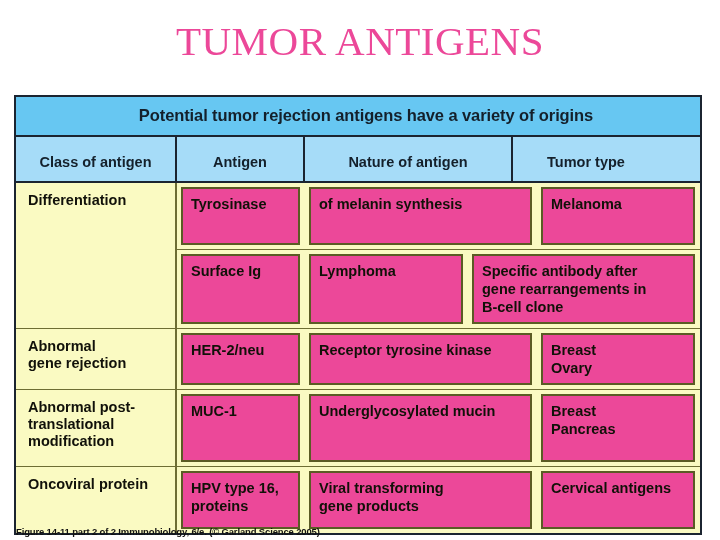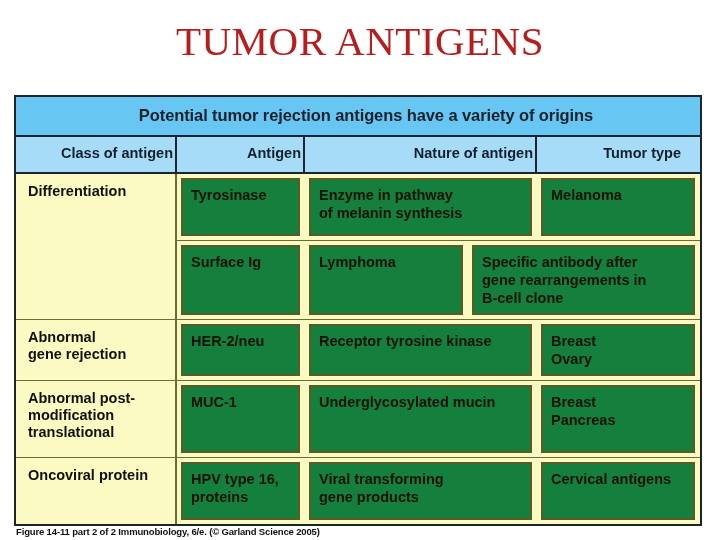--- a/index.html
+++ b/index.html
@@ -23,21 +23,21 @@
   
   .slide-title {
     position: absolute;
     left: 0;
     top: 18px;
     width: 720px;
     text-align: center;
     font-family: "Liberation Serif", "DejaVu Serif", serif;
     font-size: 41px;
     line-height: 46px;
-    color: #b91c1c;
+    color: #ec4899;
     letter-spacing: 0.5px;
     font-weight: normal;
     white-space: nowrap;
   }
 
   
   .figure {
     position: absolute;
     left: 14px;
     top: 95px;
@@ -62,31 +62,31 @@
   }
 
   .colhead-row {
     display: flex;
     background: #a6dcf8;
   }
   .colhead {
     font-size: 14.5px;
     font-weight: bold;
     color: #14202b;
-    text-align: right;
-    padding: 8px 2px 11px 2px;
+    text-align: center;
+    padding: 17px 2px 11px 2px;
     box-sizing: border-box;
     border-right: 2px solid #1b2430;
   }
   .colhead:last-child { border-right: none; }
 
   
   .c1 { width: 161px; }
   .c2 { width: 128px; }
-  .c3 { width: 232px; }
+  .c3 { width: 208px; }
   .c4 { width: 146px; }
 
   
   .body-grid {
     background: #fafac2;
     border-top: 2px solid #1b2430;
   }
 
   .grow {
     display: flex;
@@ -123,21 +123,21 @@
   }
   .subrow:last-child { border-bottom: none; }
 
   .datacell {
     box-sizing: border-box;
     padding: 4px 5px 4px 4px;
     display: flex;
   }
   .datacell .box {
     flex: 1;
-    background: #15803d;
+    background: #ec4899;
     border: 2px solid #5b5b24;
     box-sizing: border-box;
     font-size: 14.5px;
     font-weight: bold;
     color: #111108;
     line-height: 18px;
     padding: 6px 0 6px 8px;
   }
 
   .d2 { width: 128px; }
@@ -188,21 +188,20 @@
         <div class="grow">
           <div class="classcell">Differentiation</div>
           <div class="subrows">
 
             <div class="subrow h-tyros">
               <div class="datacell d2">
                 <div class="box">Tyrosinase</div>
               </div>
               <div class="datacell d3">
                 <div class="box lines">
-                  <span>Enzyme in pathway</span>
                   <span>of melanin synthesis</span>
                 </div>
               </div>
               <div class="datacell d4">
                 <div class="box lines">
                   <span>Melanoma</span>
                 </div>
               </div>
             </div>
 
@@ -248,22 +247,22 @@
                   <span>Ovary</span>
                 </div>
               </div>
             </div>
           </div>
         </div>
 
         <div class="grow">
           <div class="classcell lines">
             <span>Abnormal post-</span>
+            <span>translational</span>
             <span>modification</span>
-            <span>translational</span>
           </div>
           <div class="subrows">
             <div class="subrow h-muc">
               <div class="datacell d2">
                 <div class="box">MUC-1</div>
               </div>
               <div class="datacell d3">
                 <div class="box lines">
                   <span>Underglycosylated mucin</span>
                 </div>

